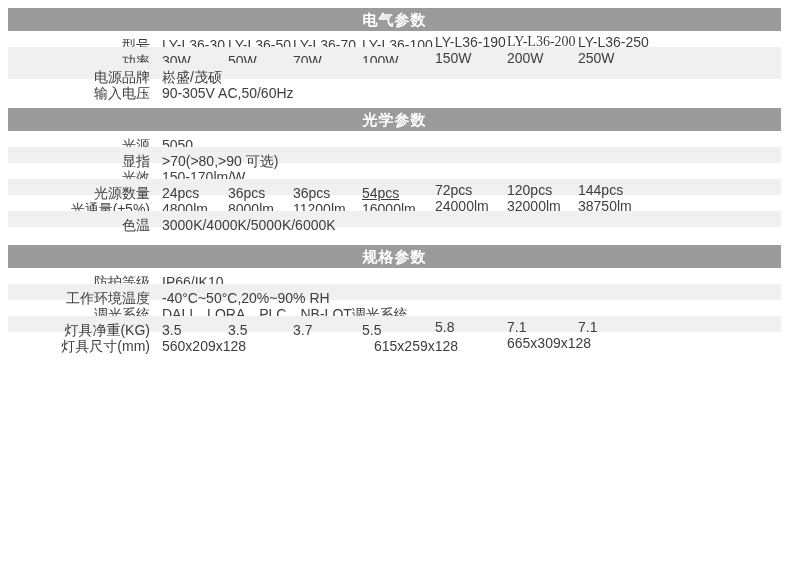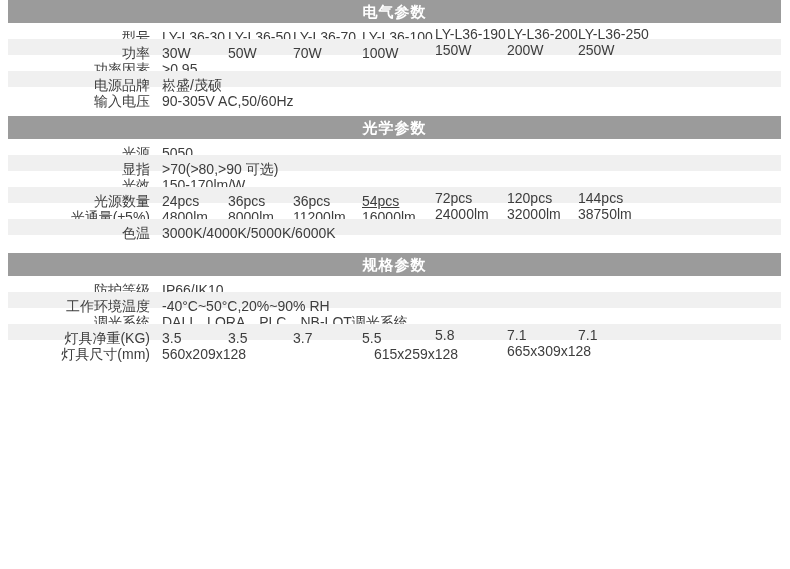--- a/index.html
+++ b/index.html
@@ -16,21 +16,21 @@
   }
   .page {
     position: relative;
     width: 790px;
     height: 569px;
   }
   .section {
     margin-left: 8px;
     width: 773px;
   }
-  .section.s1 { }
+  .section.s1 { margin-top: 8px; }
   .section.s2 { margin-top: 13px; }
   .section.s3 { margin-top: 18px; }
   .sec-header {
     height: 23px;
     line-height: 23px;
     background: var(--header-bg, #9b9b9b);
     color: var(--header-text, #ffffff);
     text-align: center;
     font-size: 15px;
     font-weight: bold;
@@ -71,36 +71,32 @@
   <div class="section s1">
     <div class="sec-header">电气参数</div>
     <div>
         <div class="row">
           <div class="label">型号</div>
           <div class="cell" style="left: 154px;">LY-L36-30</div>
           <div class="cell" style="left: 220px;">LY-L36-50</div>
           <div class="cell" style="left: 285px;">LY-L36-70</div>
           <div class="cell" style="left: 354px;">LY-L36-100</div>
           <div class="cell raised" style="left: 427px;">LY-L36-190</div>
-          <div class="cell raised" style="left: 499px;">LY-L36-200</div>
+          <div class="cell raised" style="left: 499px; font-family: Liberation Serif, serif;">LY-L36-200</div>
           <div class="cell raised" style="left: 570px;">LY-L36-250</div>
         </div>
         <div class="row stripe">
           <div class="label">功率</div>
           <div class="cell" style="left: 154px;">30W</div>
           <div class="cell" style="left: 220px;">50W</div>
           <div class="cell" style="left: 285px;">70W</div>
           <div class="cell" style="left: 354px;">100W</div>
           <div class="cell raised" style="left: 427px;">150W</div>
           <div class="cell raised" style="left: 499px;">200W</div>
           <div class="cell raised" style="left: 570px;">250W</div>
-        </div>
-        <div class="row">
-          <div class="label">功率因素</div>
-          <div class="cell" style="left: 154px;">&gt;0.95</div>
         </div>
         <div class="row stripe">
           <div class="label">电源品牌</div>
           <div class="cell" style="left: 154px;">崧盛/茂硕</div>
         </div>
         <div class="row">
           <div class="label">输入电压</div>
           <div class="cell" style="left: 154px;">90-305V AC,50/60Hz</div>
         </div>
       </div>

